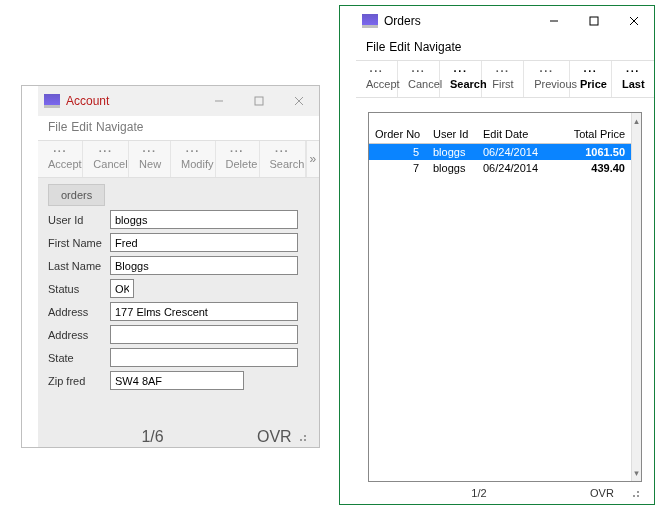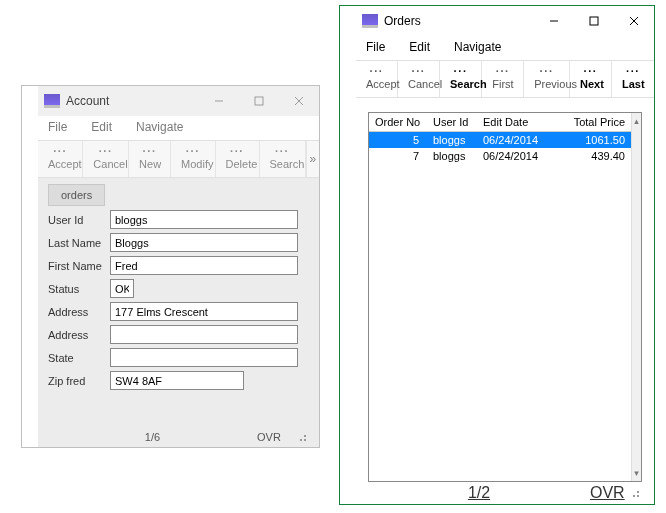--- a/index.html
+++ b/index.html
@@ -22,38 +22,38 @@
     padding-left: 16px;
   }
   .win-inactive { border-color: #bfbfbf; }
   .titlebar {
     height: 30px;
     display: flex;
     align-items: center;
     padding-left: 6px;
     background: #fff;
   }
-  .win-inactive .titlebar { color: #404040; background: #f0f0f0; }
+  .win-inactive .titlebar { color: #b91c1c; background: #f0f0f0; }
   .app-icon {
     width: 16px; height: 14px;
     background: linear-gradient(#6a5acd,#7b68ee);
     margin-right: 6px;
     border-bottom: 3px solid #c0c0c0;
   }
   .title-text { flex: 0 0 auto; font-size: 12px; }
   .title-spacer { flex: 1 1 auto; }
   .sysbtn {
     width: 40px; height: 30px;
     display: flex; align-items: center; justify-content: center;
     font-size: 12px;
   }
   .win-inactive .sysbtn svg { stroke: #9b9b9b; }
   .menubar {
     display: flex;
-    gap: 24px;
+    gap: 4px;
     padding: 4px 10px 6px 10px;
     font-size: 12px;
   }
   .win-inactive .menubar { color: #7a7a7a; }
   .toolbar {
     display: flex;
     border-top: 1px solid #e0e0e0;
     border-bottom: 1px solid #e0e0e0;
     background: #fff;
   }
@@ -93,21 +93,21 @@
     border: 1px solid #888; background: #fff;
     height: 19px; padding: 1px 4px; font-size: 11px; font-family: inherit;
   }
   .fi-lg { width: 188px; }
   .fi-sm { width: 134px; }
   .fi-md { width: 24px; }
   .statusbar {
     margin-top: auto;
     display: flex;
     height: 20px;
-    font-size: 11px;
+    font-size: 16px;
     color: #555;
     align-items: center;
   }
   .sb-center { flex:1; text-align:center; }
   .sb-ovr { width: 36px; text-align: left; }
   .sb-grip {
     width: 14px; height: 14px;
     background:
       radial-gradient(circle at 10px 10px,#999 1px,transparent 1px),
       radial-gradient(circle at 6px 10px,#999 1px,transparent 1px),
@@ -121,40 +121,40 @@
     border: 1px solid #888;
     flex: 1 1 auto;
     display: flex;
     overflow: hidden;
   }
   .tbl {
     flex: 1 1 auto;
     font-size: 11px;
   }
   .thead { display: flex; border-bottom: 1px solid #ccc; background:#fff; }
-  .th { padding: 3px 6px; text-align: left; }
+  .th { padding: 3px 6px; text-align: left; margin-top: 12px; }
   .col-no { width: 58px; text-align:left; }
   .col-uid { width: 50px; }
   .col-date { width: 78px; }
   .col-price { width: 76px; text-align: right; }
   .trow { display:flex; }
   .td { padding: 2px 6px; }
   .td.col-no { text-align: right; padding-right: 8px;}
-  .td.col-price { text-align: right; }
+  .td.col-price { text-align: right; font-weight: bold; }
   .trow.selected { background:#0a84ff; color:#fff; }
   .vscroll {
     width: 16px;
     background: #f0f0f0;
     border-left: 1px solid #ddd;
     position: relative;
   }
   .vscroll .arrow { width: 100%; height: 16px; display:flex; align-items:center; justify-content:center; color:#777; font-size:9px; position:absolute; }
   .vscroll .arrow.up { top:0; }
   .vscroll .arrow.down { bottom:0; }
-  .orders-status { height: 22px; display:flex; align-items:center; font-size:16px; color:#333;text-decoration:underline; }
+  .orders-status { height: 22px; display:flex; align-items:center; font-size:11px; color:#333; }
 </style>
 </head>
 <body>
 
 <div class="window win-inactive" style="left:21px; top:85px; width:299px; height:363px;">
   <div class="titlebar">
     <div class="app-icon"></div>
     <div class="title-text">Account</div>
     <div class="title-spacer"></div>
     <div class="sysbtn">
@@ -190,26 +190,26 @@
   </div>
   <div class="acct-body">
     <div class="orders-btn-wrap">
       <span class="orders-btn">orders</span>
     </div>
     <div class="form-row">
         <div class="form-label">User Id</div>
         <input class="form-input fi-lg" value="bloggs" style="">
       </div>
     <div class="form-row">
+        <div class="form-label">First Name</div>
+        <input class="form-input fi-lg" value="Fred" style="">
+      </div>
+    <div class="form-row">
         <div class="form-label">Last Name</div>
         <input class="form-input fi-lg" value="Bloggs" style="">
-      </div>
-    <div class="form-row">
-        <div class="form-label">First Name</div>
-        <input class="form-input fi-lg" value="Fred" style="">
       </div>
     <div class="form-row">
         <div class="form-label">Status</div>
         <input class="form-input fi-md" value="OK" style="">
       </div>
     <div class="form-row">
         <div class="form-label">Address</div>
         <input class="form-input fi-lg" value="177 Elms Crescent" style="">
       </div>
     <div class="form-row">
@@ -258,21 +258,21 @@
     <span>File</span>
     <span>Edit</span>
     <span>Navigate</span>
   </div>
   <div class="toolbar">
     <div class="tbtn"><span class="dots">···</span><span>Accept</span></div>
     <div class="tbtn"><span class="dots">···</span><span>Cancel</span></div>
     <div class="tbtn active"><span class="dots">···</span><span>Search</span></div>
     <div class="tbtn"><span class="dots">···</span><span>First</span></div>
     <div class="tbtn"><span class="dots">···</span><span>Previous</span></div>
-    <div class="tbtn active"><span class="dots">···</span><span>Next</span></div>
+    <div class="tbtn active"><span class="dots">···</span><span>Price</span></div>
     <div class="tbtn active" style="border-right:none"><span class="dots">···</span><span>Last</span></div>
   </div>
   <div class="orders-body">
     <div class="tablewrap">
       <div class="tbl">
         <div class="thead">
           <div class="th col-no">Order No</div>
           <div class="th col-uid">User Id</div>
           <div class="th col-date">Edit Date</div>
           <div class="th col-price">Total Price</div>

